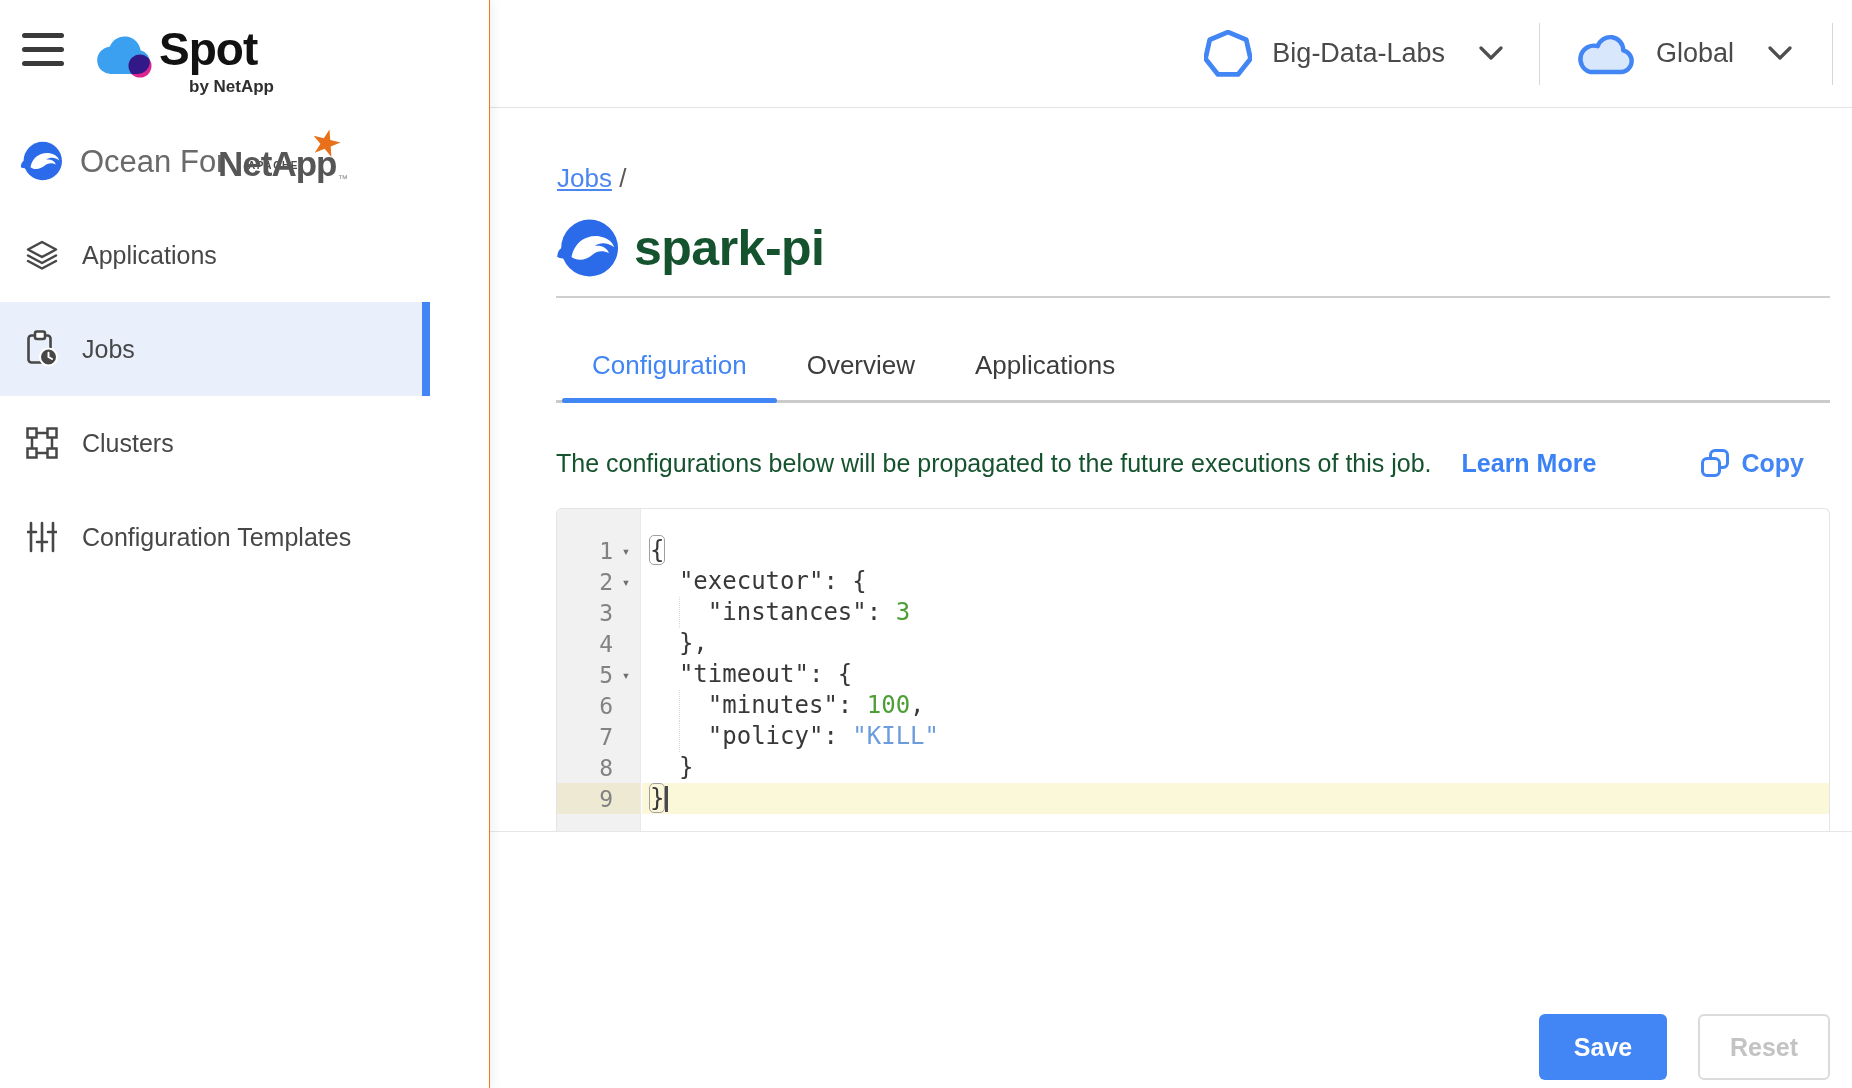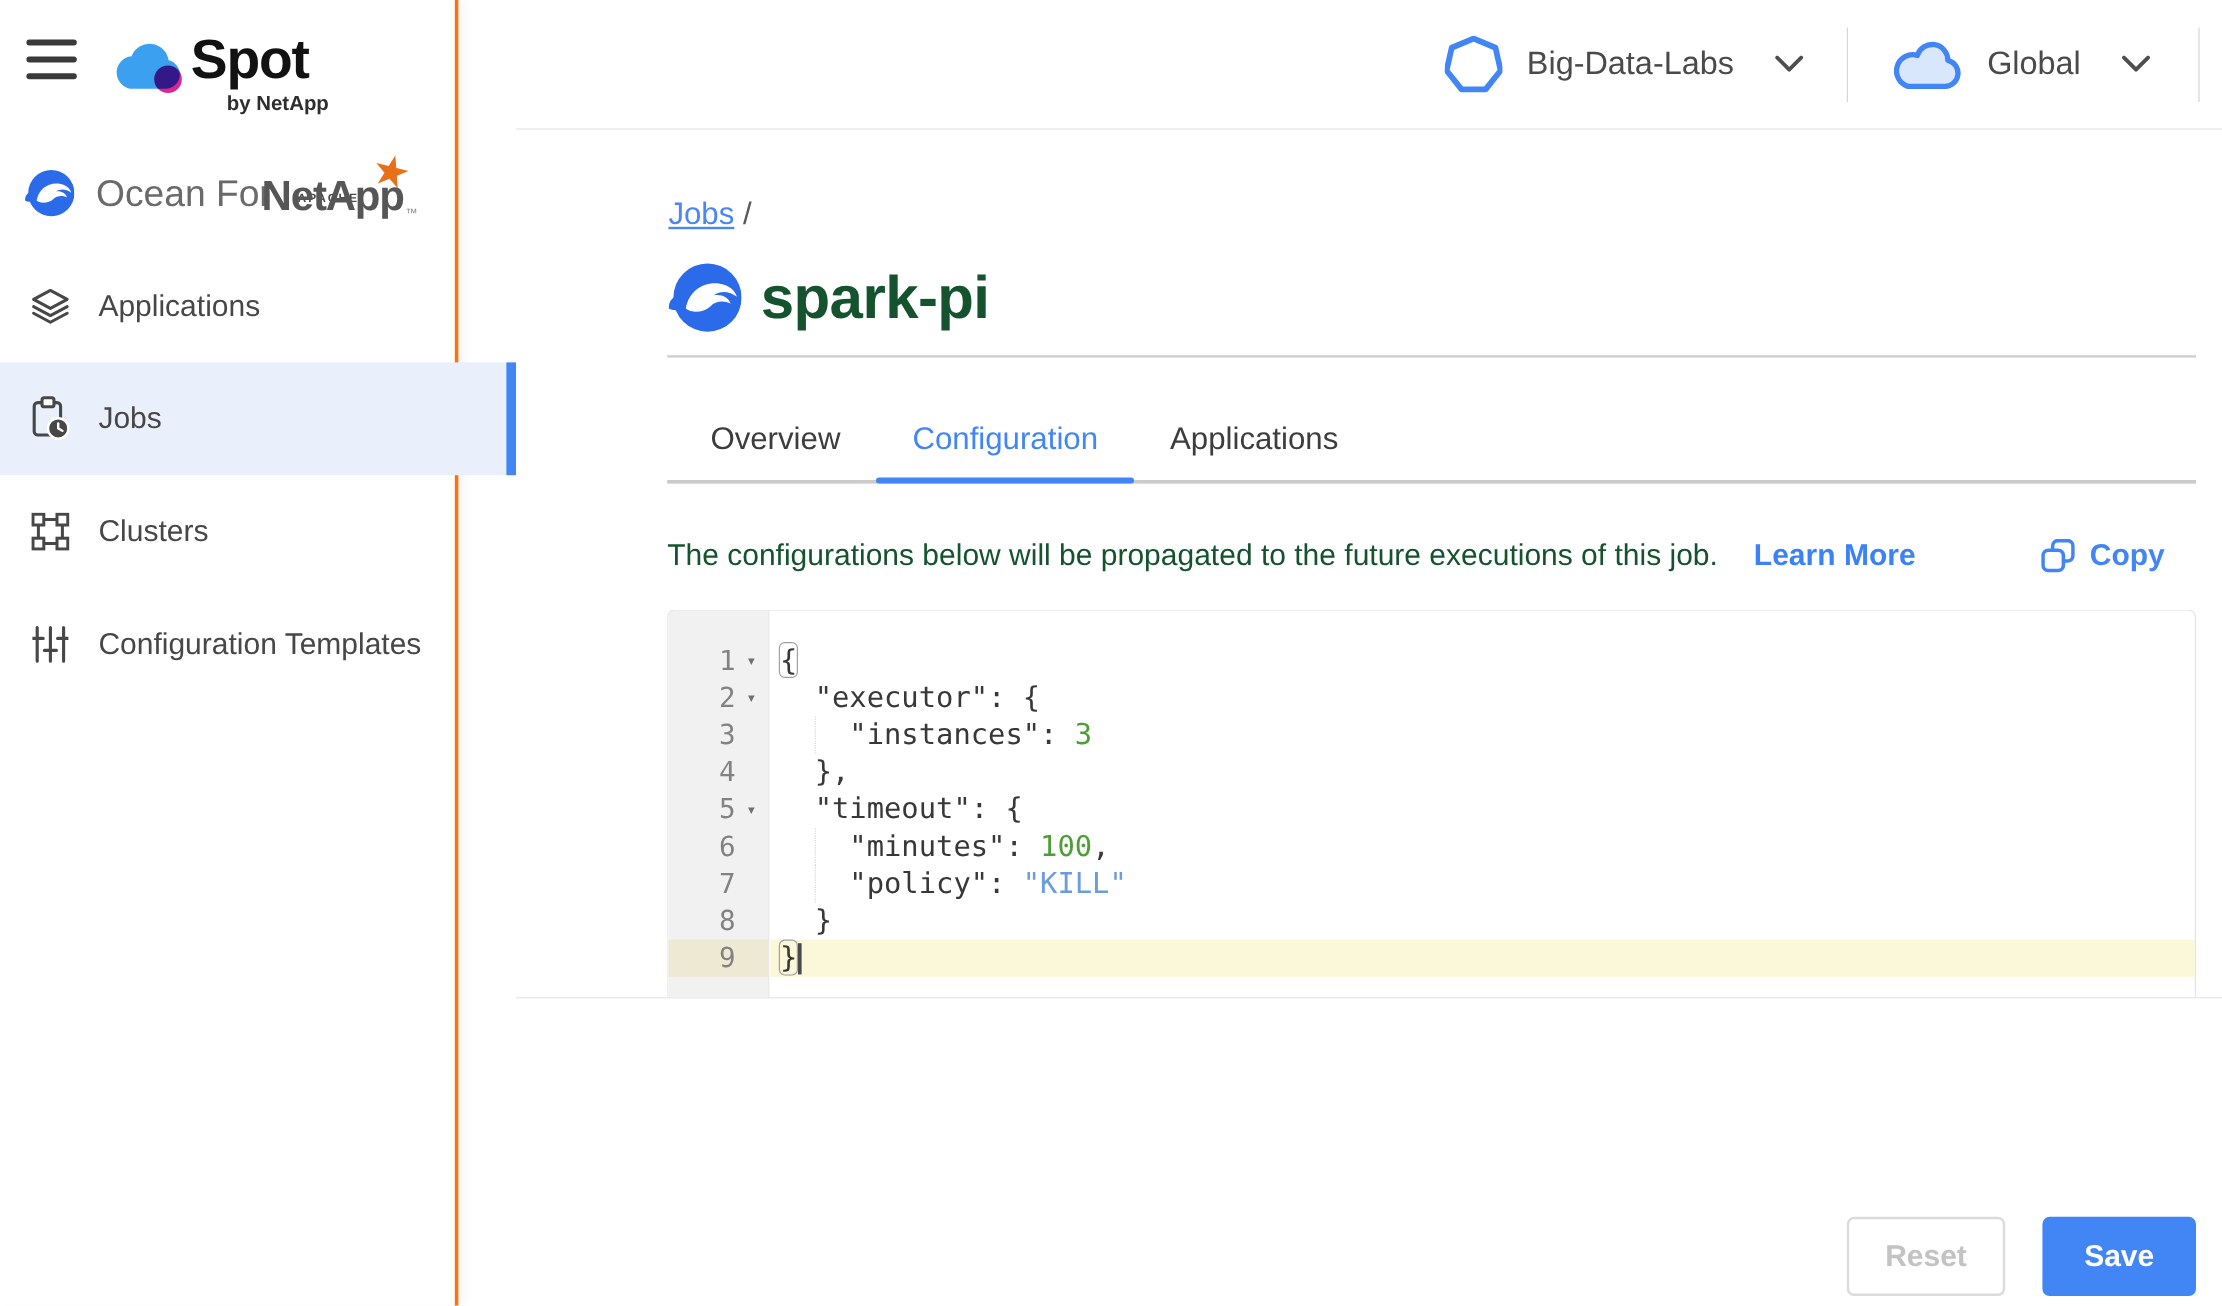--- a/index.html
+++ b/index.html
@@ -1,21 +1,21 @@
 <!DOCTYPE html>
 <html><head>
 <meta charset="utf-8">
 <style>
   * { margin:0; padding:0; box-sizing:border-box; }
   html,body { width:1852px; height:1088px; overflow:hidden; background:#fff;
               font-family:"Liberation Sans", sans-serif; }
 
   
-  .sidebar { position:absolute; left:0; top:0; width:382px; height:1088px; background:#fff;
-             border-right:3px solid #f97316; box-shadow:4px 0 10px rgba(0,0,0,.05); z-index:5; }
+  .sidebar { position:absolute; left:0; top:0; width:490px; height:1088px; background:#fff;
+             border-right:1px solid #f97316; box-shadow:4px 0 10px rgba(0,0,0,.05); z-index:5; }
   .hamburger { position:absolute; left:22px; top:33px; width:42px; height:33px; cursor:pointer; }
   .hamburger span { display:block; height:5px; background:#3A3A3A; border-radius:3px; margin-bottom:9px; }
   .spot-logo { position:absolute; left:95px; top:22px; width:220px; height:78px; }
   .spot-cloud { position:absolute; left:0; top:8px; }
   .spot-word { position:absolute; left:64px; top:0; font-size:46px; font-weight:800; color:#121212; letter-spacing:-1px; }
   .spot-byline { position:absolute; left:94px; top:55px; font-size:17px; font-weight:600; color:#2E2E2E; }
   .module-row { position:absolute; left:0; top:122px; width:430px; height:70px;padding-left:45px; }
   .ocean-icon { position:absolute; left:20px; top:18px; }
   .ocean-text { position:absolute; left:80px; top:22px; font-size:31px; color:#6A6A6A; }
   .spark-wrap { position:absolute; left:218px; top:8px; width:110px; height:56px; }
@@ -206,22 +206,22 @@
       <path d="M1,31 C1,25 4.5,22.5 10,23 L10,31.5 Q4,33 1,31 Z" fill="#2B6AE9"></path>
       <circle cx="26" cy="24" r="22" fill="#2B6AE9"></circle>
       <path d="M12,31 C14,20 23,13.5 34,15 C40,16 44,19.5 45,23.5 C40,19.5 34,19.5 30,22.5 C34.5,21.5 39.5,23.5 41,28 C36,25.5 31,26.5 28,29.5 C23.5,33.5 16.5,34.5 12,31 Z" fill="#FFFFFF"></path>
     </svg>
     <span class="page-title">spark-pi</span>
   </div>
 
   <div class="divider1"></div>
 
   <div class="tabs">
+    <div class="tab active">Configuration</div>
     <div class="tab">Overview</div>
-    <div class="tab active">Configuration</div>
     <div class="tab">Applications</div>
   </div>
 
   <div class="desc-row">
     <span class="desc-text">The configurations below will be propagated to the future executions of this job.</span>
     <span class="learn-more">Learn More</span>
     <span class="copy-btn">
       <svg width="28" height="28" viewBox="0 0 28 28">
         <rect x="9.5" y="1.5" width="17" height="17" rx="4.5" fill="none" stroke="#4285F4" stroke-width="3"></rect>
         <rect x="1.5" y="9.5" width="17" height="17" rx="4.5" fill="#FFFFFF" stroke="#4285F4" stroke-width="3"></rect>
@@ -278,17 +278,17 @@
         <div class="crow"><span class="guide"></span><span class="seg plain">    "minutes": </span><span class="seg number">100</span><span class="seg plain">,</span></div>
         <div class="crow"><span class="guide"></span><span class="seg plain">    "policy": </span><span class="seg string">"KILL"</span></div>
         <div class="crow"><span class="seg plain">  }</span></div>
         <div class="crow active"><span class="seg match">}</span><span class="cursor"></span></div>
       </div>
   </div>
 
   <div class="section-line"></div>
 
   <div class="footer-actions">
+    <button class="btn btn-save">Save</button>
     <button class="btn btn-reset">Reset</button>
-    <button class="btn btn-save">Save</button>
   </div>
 
 </div>
 
 </body></html>

